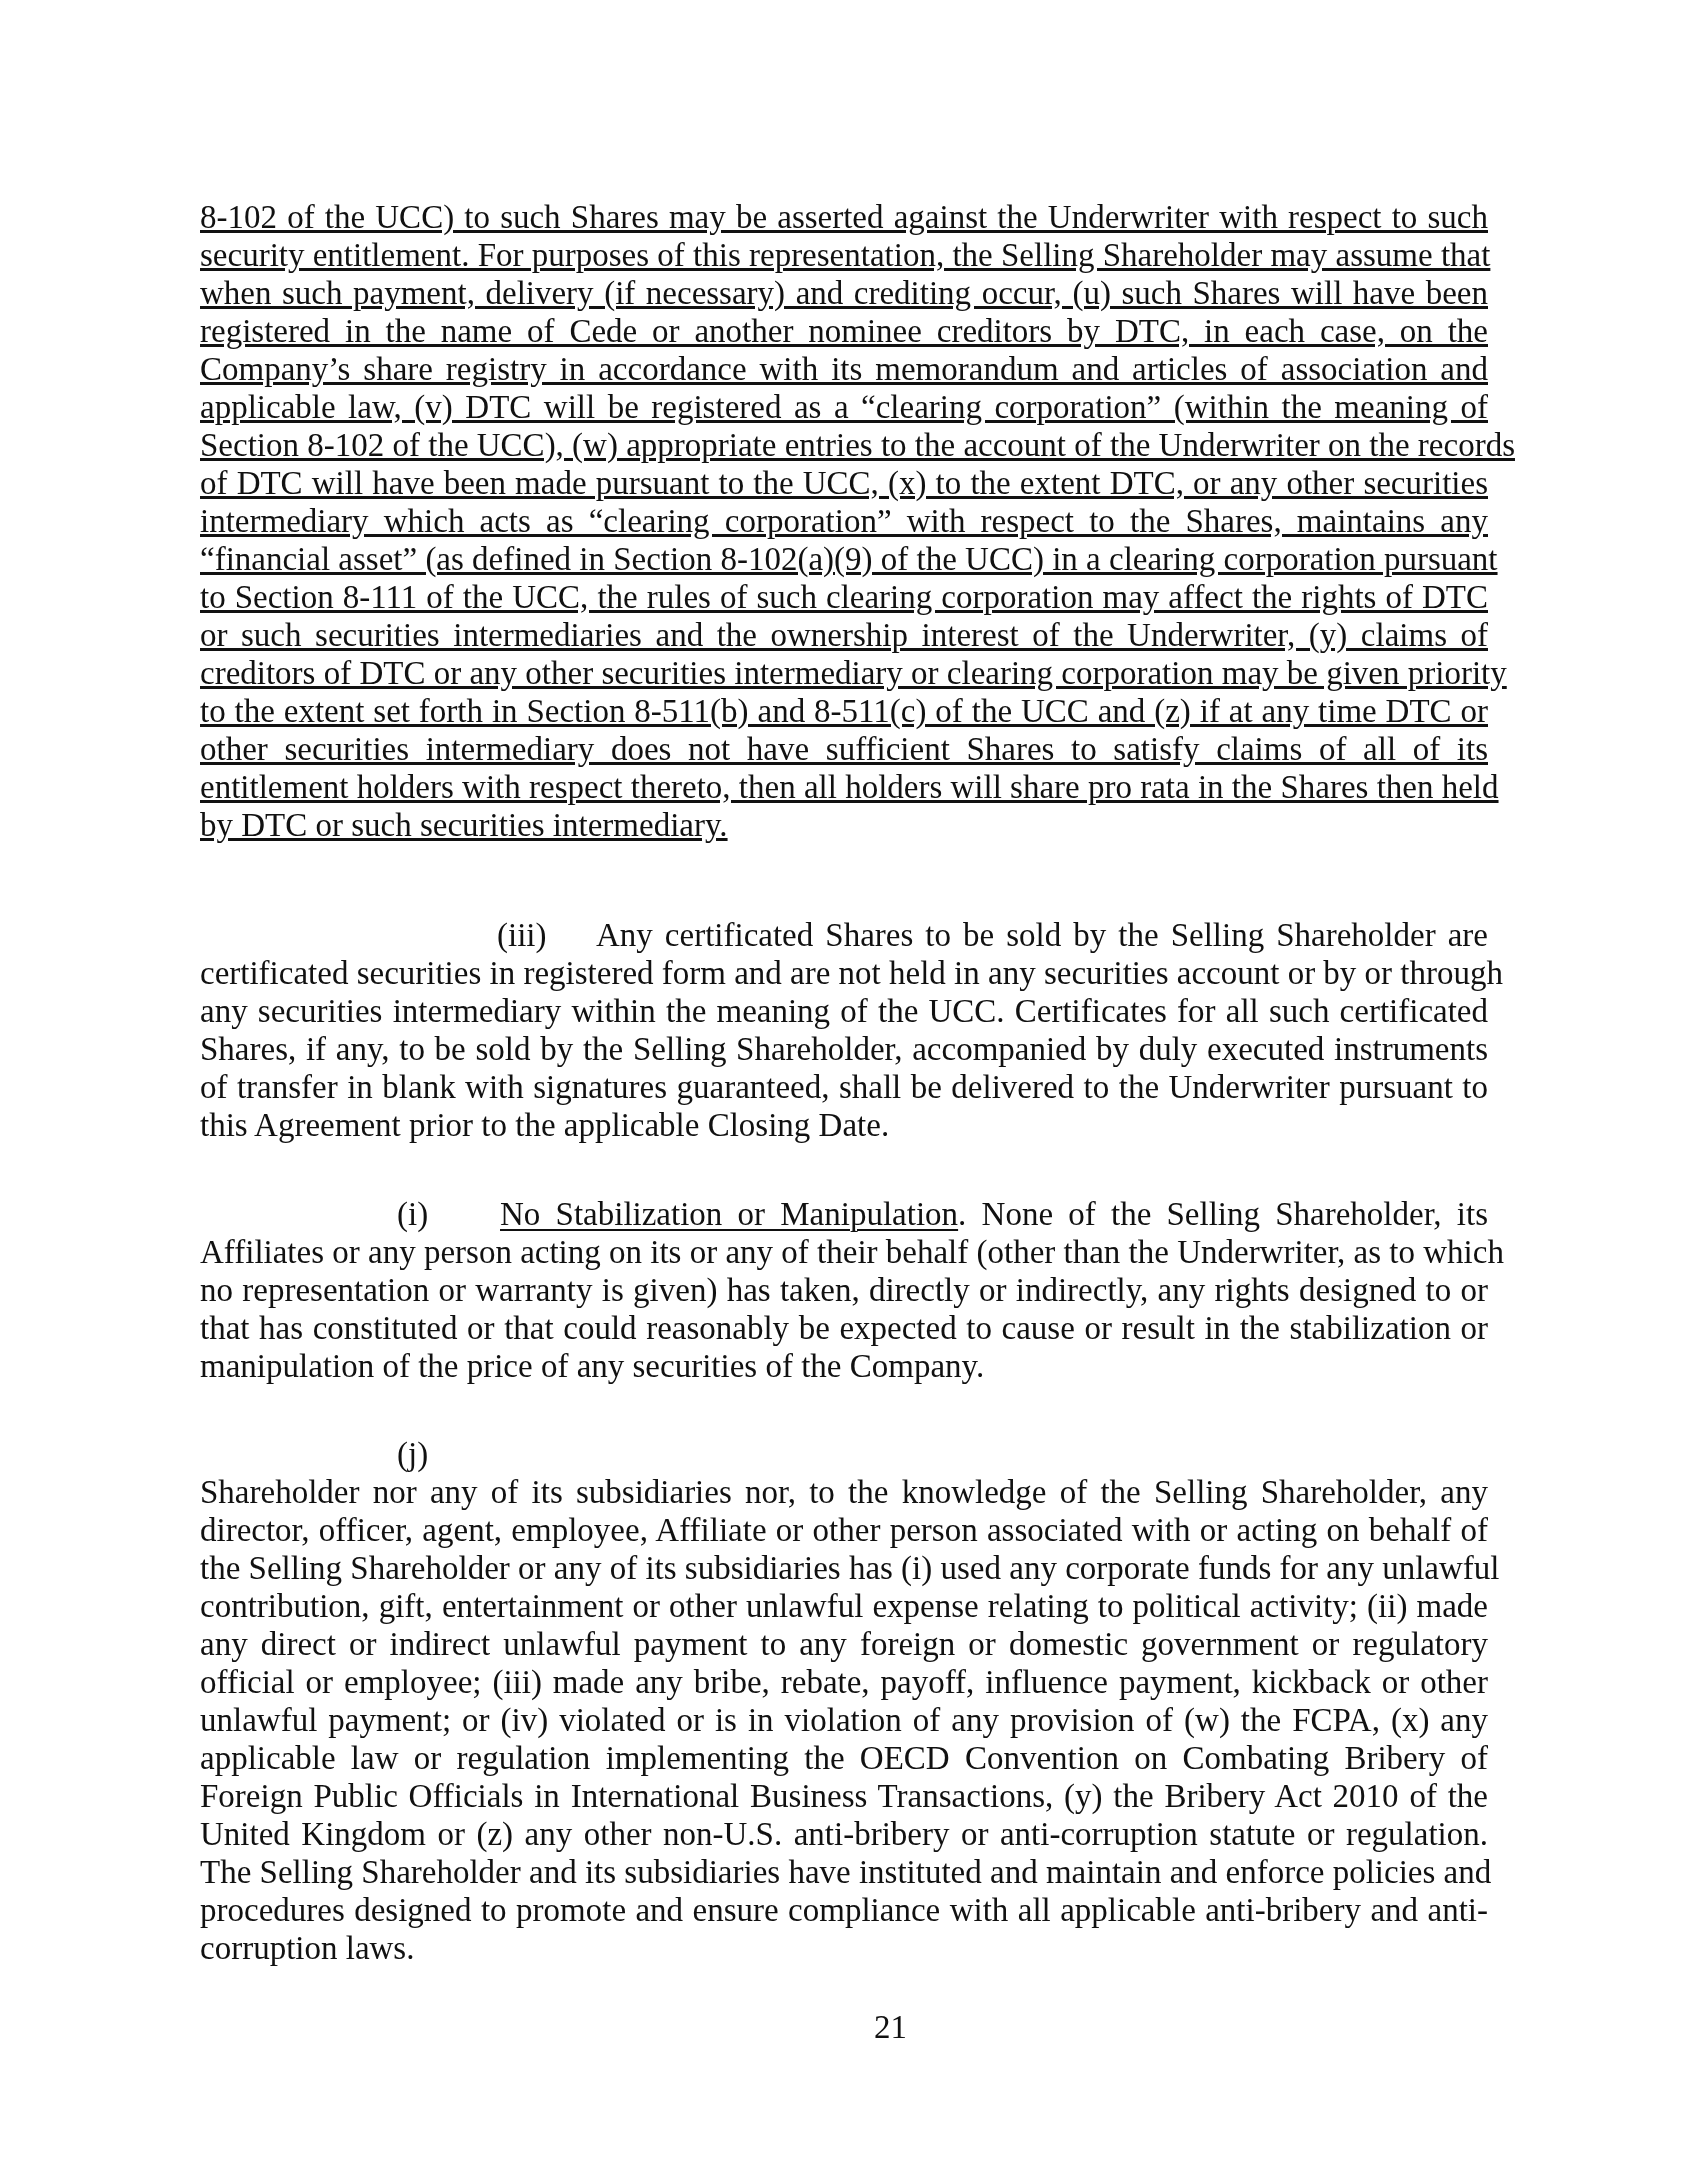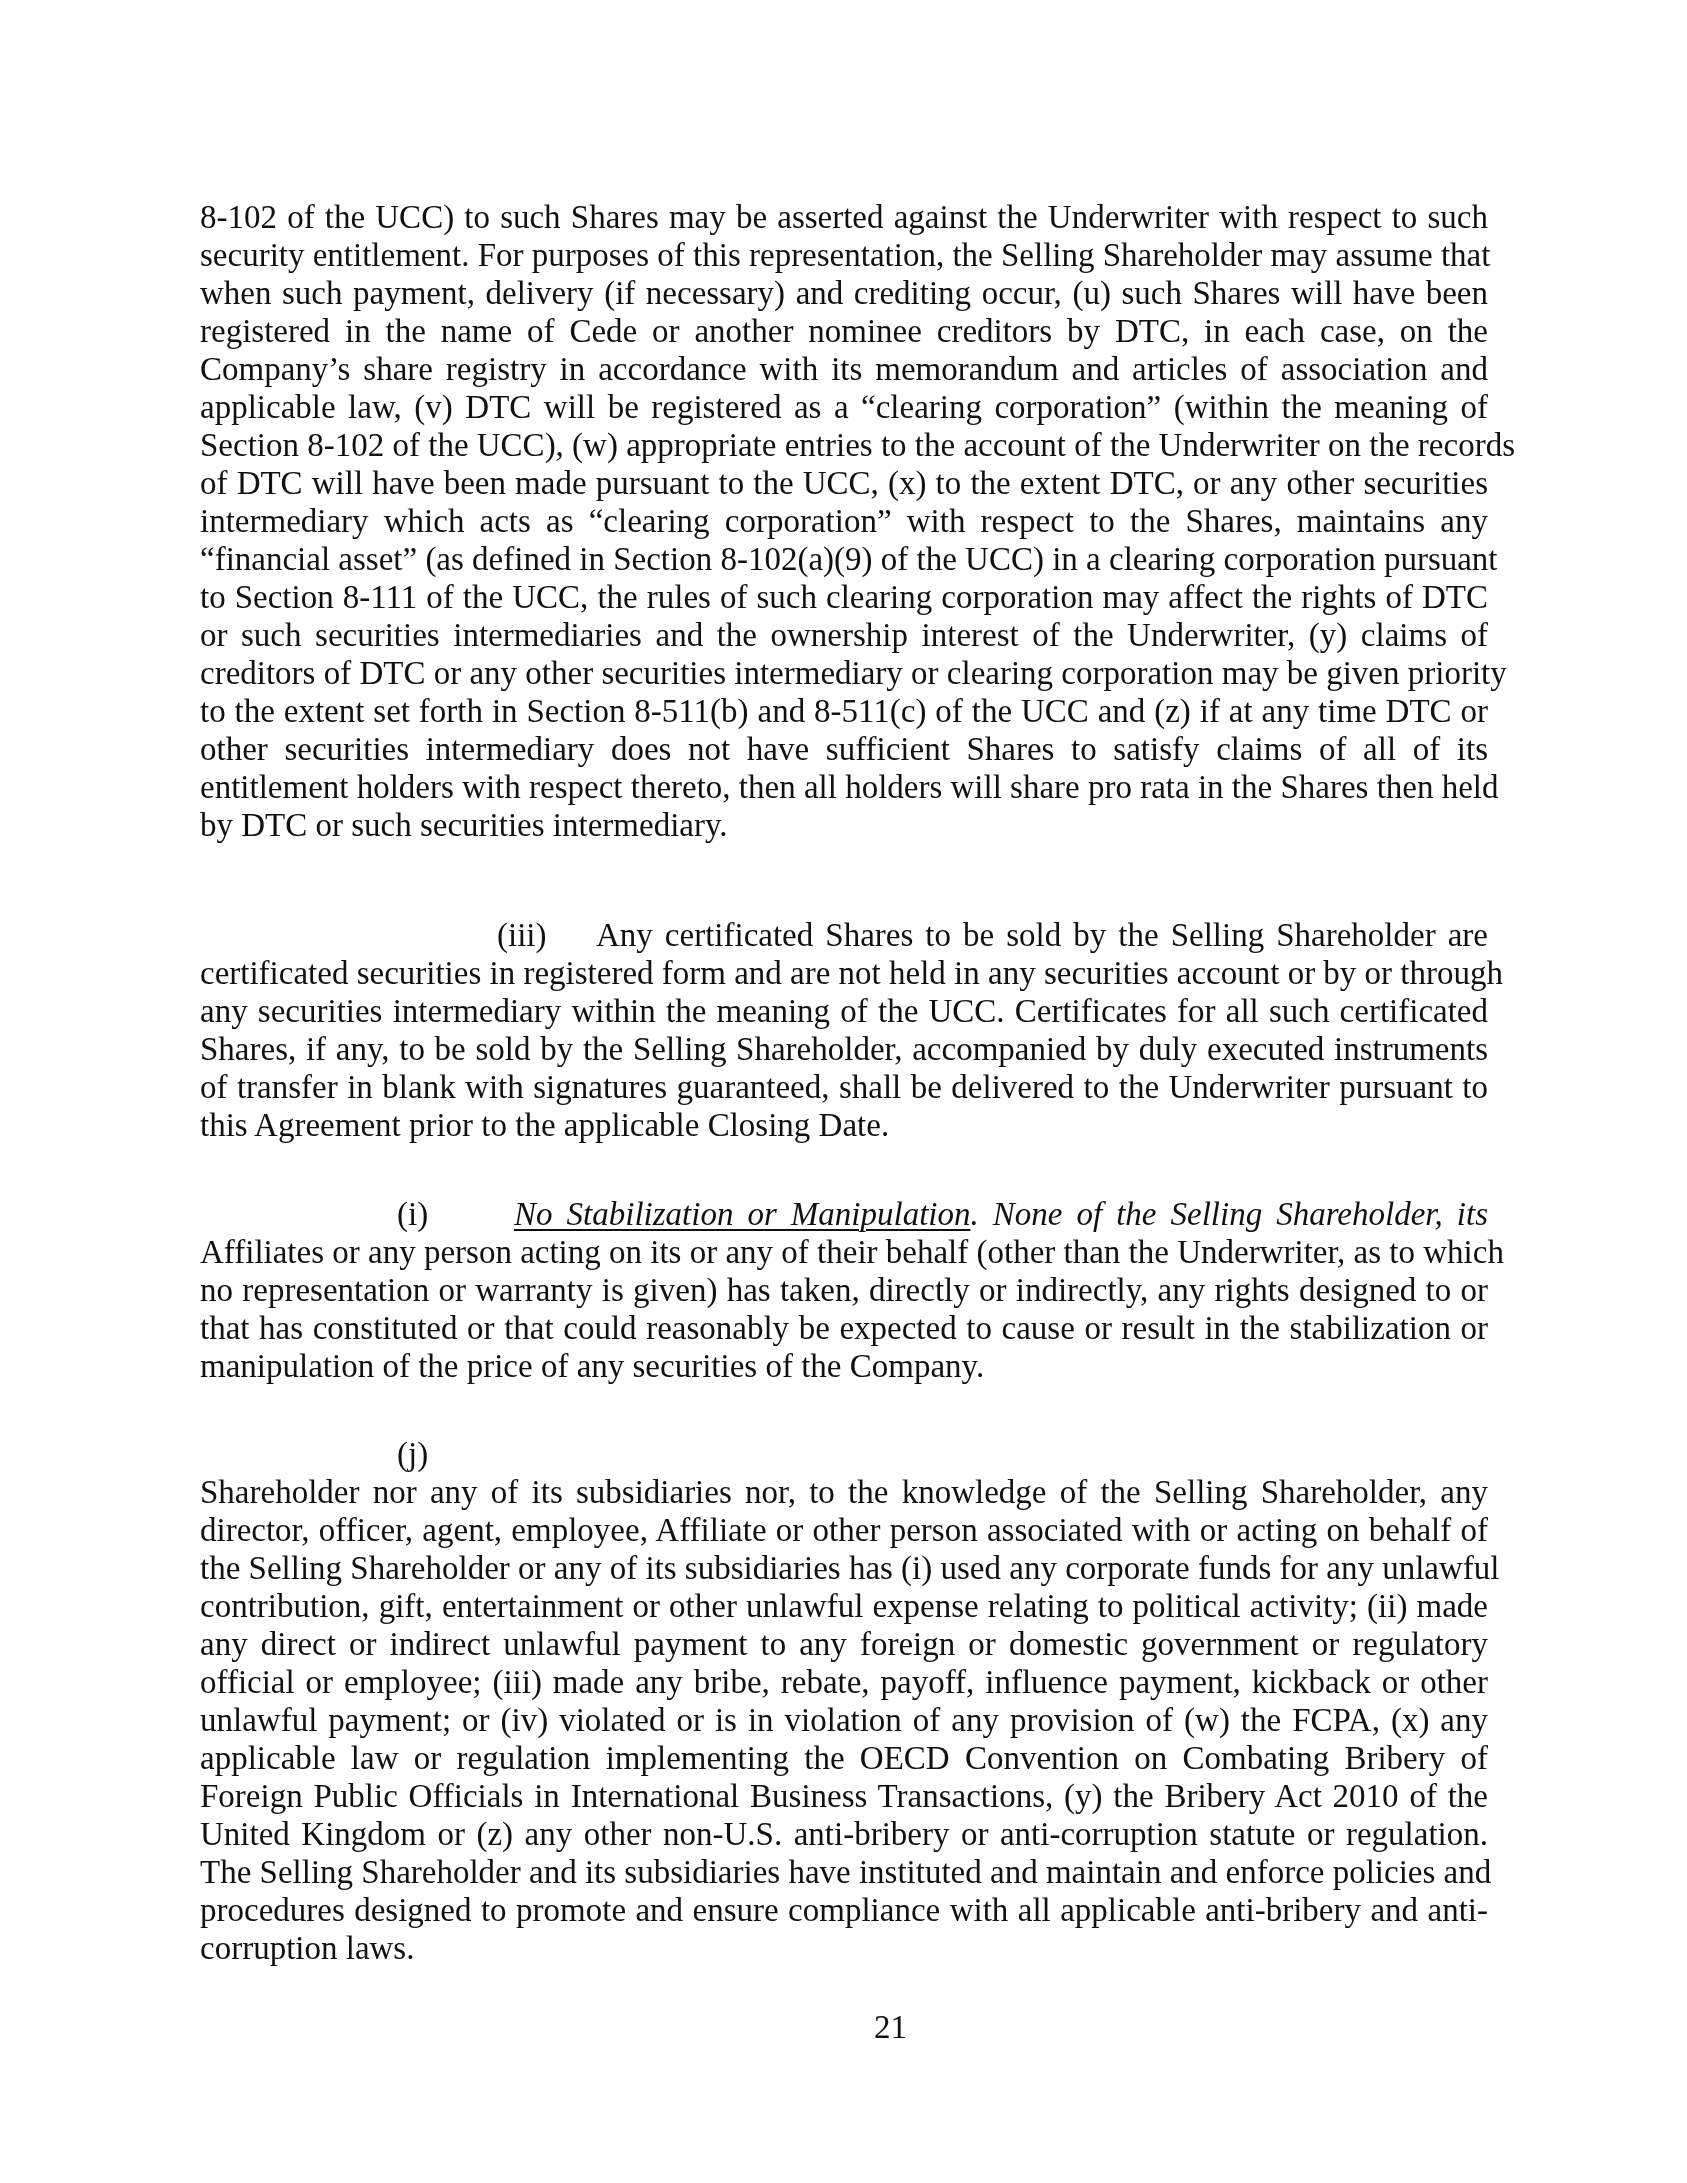--- a/index.html
+++ b/index.html
@@ -63,21 +63,21 @@
     left: 775px;
     width: 132px;
     text-align: right;
     font-size: 33px;
     line-height: 38px;
   }
 </style>
 </head>
 <body>
 
-<div class="para" style="top:198px;">
+<div class="para" style="top:198px;text-decoration:underline;">
   <span class="line">8-102 of the UCC) to such Shares may be asserted against the Underwriter with respect to such</span>
   <span class="line">security entitlement. For purposes of this representation, the Selling Shareholder may assume that</span>
   <span class="line">when such payment, delivery (if necessary) and crediting occur, (u) such Shares will have been</span>
   <span class="line">registered in the name of Cede or another nominee creditors by DTC, in each case, on the</span>
   <span class="line">Company’s share registry in accordance with its memorandum and articles of association and</span>
   <span class="line">applicable law, (v) DTC will be registered as a “clearing corporation” (within the meaning of</span>
   <span class="line">Section 8-102 of the UCC), (w) appropriate entries to the account of the Underwriter on the records</span>
   <span class="line">of DTC will have been made pursuant to the UCC, (x) to the extent DTC, or any other securities</span>
   <span class="line">intermediary which acts as “clearing corporation” with respect to the Shares, maintains any</span>
   <span class="line">“financial asset” (as defined in Section 8-102(a)(9) of the UCC) in a clearing corporation pursuant</span>
@@ -98,21 +98,21 @@
   <span class="line">certificated securities in registered form and are not held in any securities account or by or through</span>
   <span class="line">any securities intermediary within the meaning of the UCC. Certificates for all such certificated</span>
   <span class="line">Shares, if any, to be sold by the Selling Shareholder, accompanied by duly executed instruments</span>
   <span class="line">of transfer in blank with signatures guaranteed, shall be delivered to the Underwriter pursuant to</span>
   <span class="line last">this Agreement prior to the applicable Closing Date.</span>
 </div>
 
 <div class="para" style="top:1172px;">
   <span class="first-line">
     <span class="label" style="left:197px;">(i)</span>
-    <span class="rest" style="left:314px;font-style:italic;"><span class="heading-u">No Stabilization or Manipulation</span><span>. None of the Selling Shareholder, its</span></span>
+    <span class="rest" style="left:300px;"><span class="heading-u">No Stabilization or Manipulation</span><span>. None of the Selling Shareholder, its</span></span>
   </span>
   <span class="line">Affiliates or any person acting on its or any of their behalf (other than the Underwriter, as to which</span>
   <span class="line">no representation or warranty is given) has taken, directly or indirectly, any rights designed to or</span>
   <span class="line">that has constituted or that could reasonably be expected to cause or result in the stabilization or</span>
   <span class="line last">manipulation of the price of any securities of the Company.</span>
 </div>
 
 <div class="para" style="top:1412px;">
   <span class="first-line">
     <span class="label" style="left:197px;">(j)</span>

